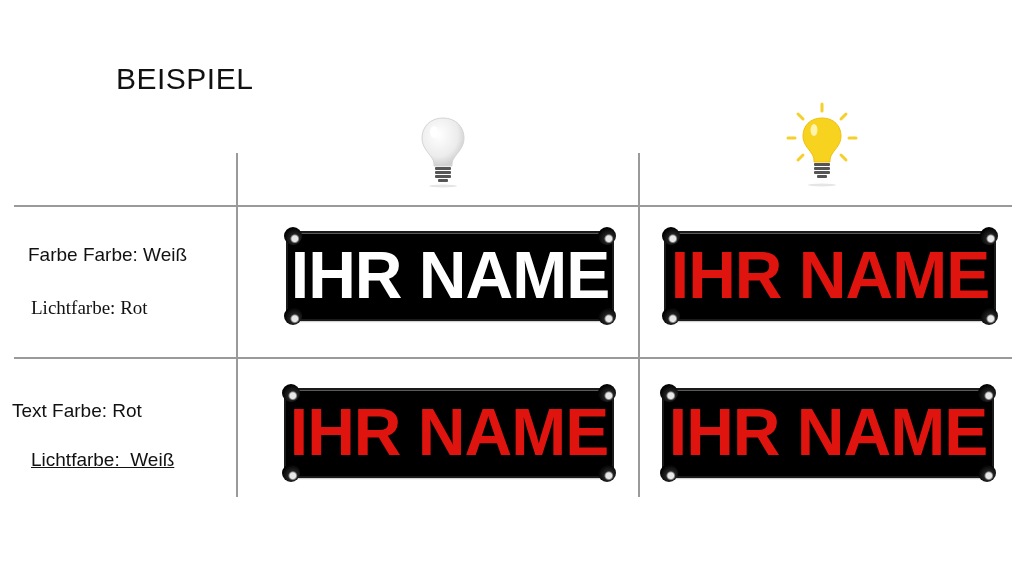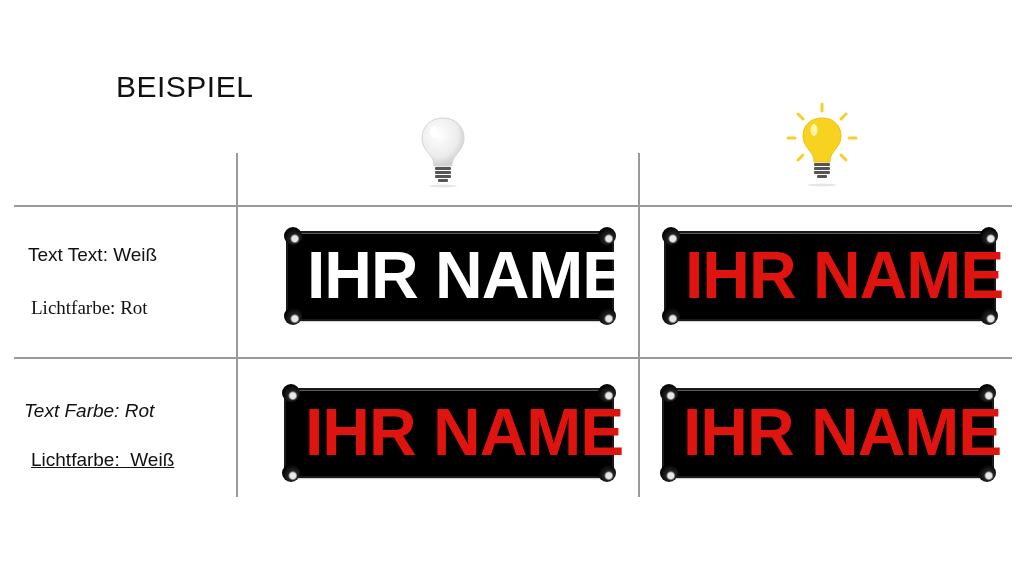--- a/index.html
+++ b/index.html
@@ -1,32 +1,32 @@
 <!DOCTYPE html>
 <html><head>
 <meta charset="utf-8">
 <style>
   html, body { margin: 0; padding: 0; background: #ffffff; }
   body { width: 1024px; height: 585px; position: relative; overflow: hidden; font-family: "Liberation Sans", sans-serif; color: #111; }
-  .title { position: absolute; left: 116px; top: 62px; font-size: 30px; letter-spacing: 0.5px; margin-top: 8px; }
+  .title { position: absolute; left: 116px; top: 62px; font-size: 30px; letter-spacing: 0.5px; }
   .vline { position: absolute; width: 2px; background: #9a9a9a; }
   .hline { position: absolute; height: 2px; background: #9a9a9a; }
   .label { position: absolute; font-size: 19px; white-space: pre; }
   .bulb { position: absolute; }
   .sign { position: absolute; width: 330px; height: 90px; }
   .sign .plate {
     position: absolute; left: 4px; top: 6px; right: 4px; bottom: 6px;
     background: #000; border-radius: 3px;
     box-shadow: 0 0 0 2px #1a1a1a, 0 2px 2px #555;
     border-top: 1px solid #5a5a5a;
   }
   .sign .txt {
     position: absolute; left: 0; right: 0; top: 50%; transform: translateY(-52%);
-    text-align: left; font-family: "Liberation Sans", sans-serif; font-weight: bold;
-    font-size: 66px; line-height: 1; letter-spacing: -1px; white-space: nowrap; margin-left: 23px;
+    text-align: center; font-family: "Liberation Sans", sans-serif; font-weight: bold;
+    font-size: 66px; line-height: 1; letter-spacing: -1px; white-space: nowrap;
   }
   .cup { position: absolute; width: 18px; height: 18px; border-radius: 50%;
     background: radial-gradient(circle at 60% 65%, #e8e8e8 0 18%, #222 30%, #000 70%); }
   .cup.tl { left: 0; top: 0; } .cup.tr { right: 0; top: 0; }
   .cup.bl { left: 0; bottom: 0; } .cup.br { right: 0; bottom: 0; }
 </style>
 </head>
 <body>
 
 <div class="title">BEISPIEL</div>
@@ -69,24 +69,24 @@
     <path d="M38 16 C26 16 19 24 19 34 C19 42 24 46 28 52 C30 55 30 58 30 60 L46 60 C46 58 46 55 48 52 C52 46 57 42 57 34 C57 24 50 16 38 16 Z" fill="#f7d21e" stroke="#efc010" stroke-width="1"></path>
     <ellipse cx="30" cy="28" rx="3.5" ry="6" fill="#fff6c0" opacity="0.9"></ellipse>
     <rect x="30" y="61" width="16" height="3" rx="1" fill="#555"></rect>
     <rect x="30" y="65" width="16" height="3" rx="1" fill="#555"></rect>
     <rect x="30" y="69" width="16" height="3" rx="1" fill="#555"></rect>
     <rect x="33" y="73" width="10" height="3" rx="1" fill="#555"></rect>
     <ellipse cx="38" cy="83" rx="14" ry="1.5" fill="#e5e5e5"></ellipse>
   </svg>
 </div>
 
-<div class="label" style="left:28px; top:244px;">Text Text: Weiß</div>
+<div class="label" style="left:28px; top:244px;">Farbe Farbe: Weiß</div>
 <div class="label" style="left:31px; top:297px;font-family:Liberation Serif, serif;">Lichtfarbe: Rot</div>
 
-<div class="label" style="left:24px; top:400px;font-style:italic;">Text Farbe: Rot</div>
+<div class="label" style="left:12px; top:400px;">Text Farbe: Rot</div>
 <div class="label" style="left:31px; top:449px;text-decoration:underline;">Lichtfarbe:  Weiß</div>
 
 <div class="sign" style="left:284px; top:227px; width:332px; height:98px;">
   <div class="plate"></div>
   <div class="txt" style="color:#ffffff;">IHR NAME</div>
   <div class="cup tl"></div>
   <div class="cup tr"></div>
   <div class="cup bl"></div>
   <div class="cup br"></div>
 </div>

